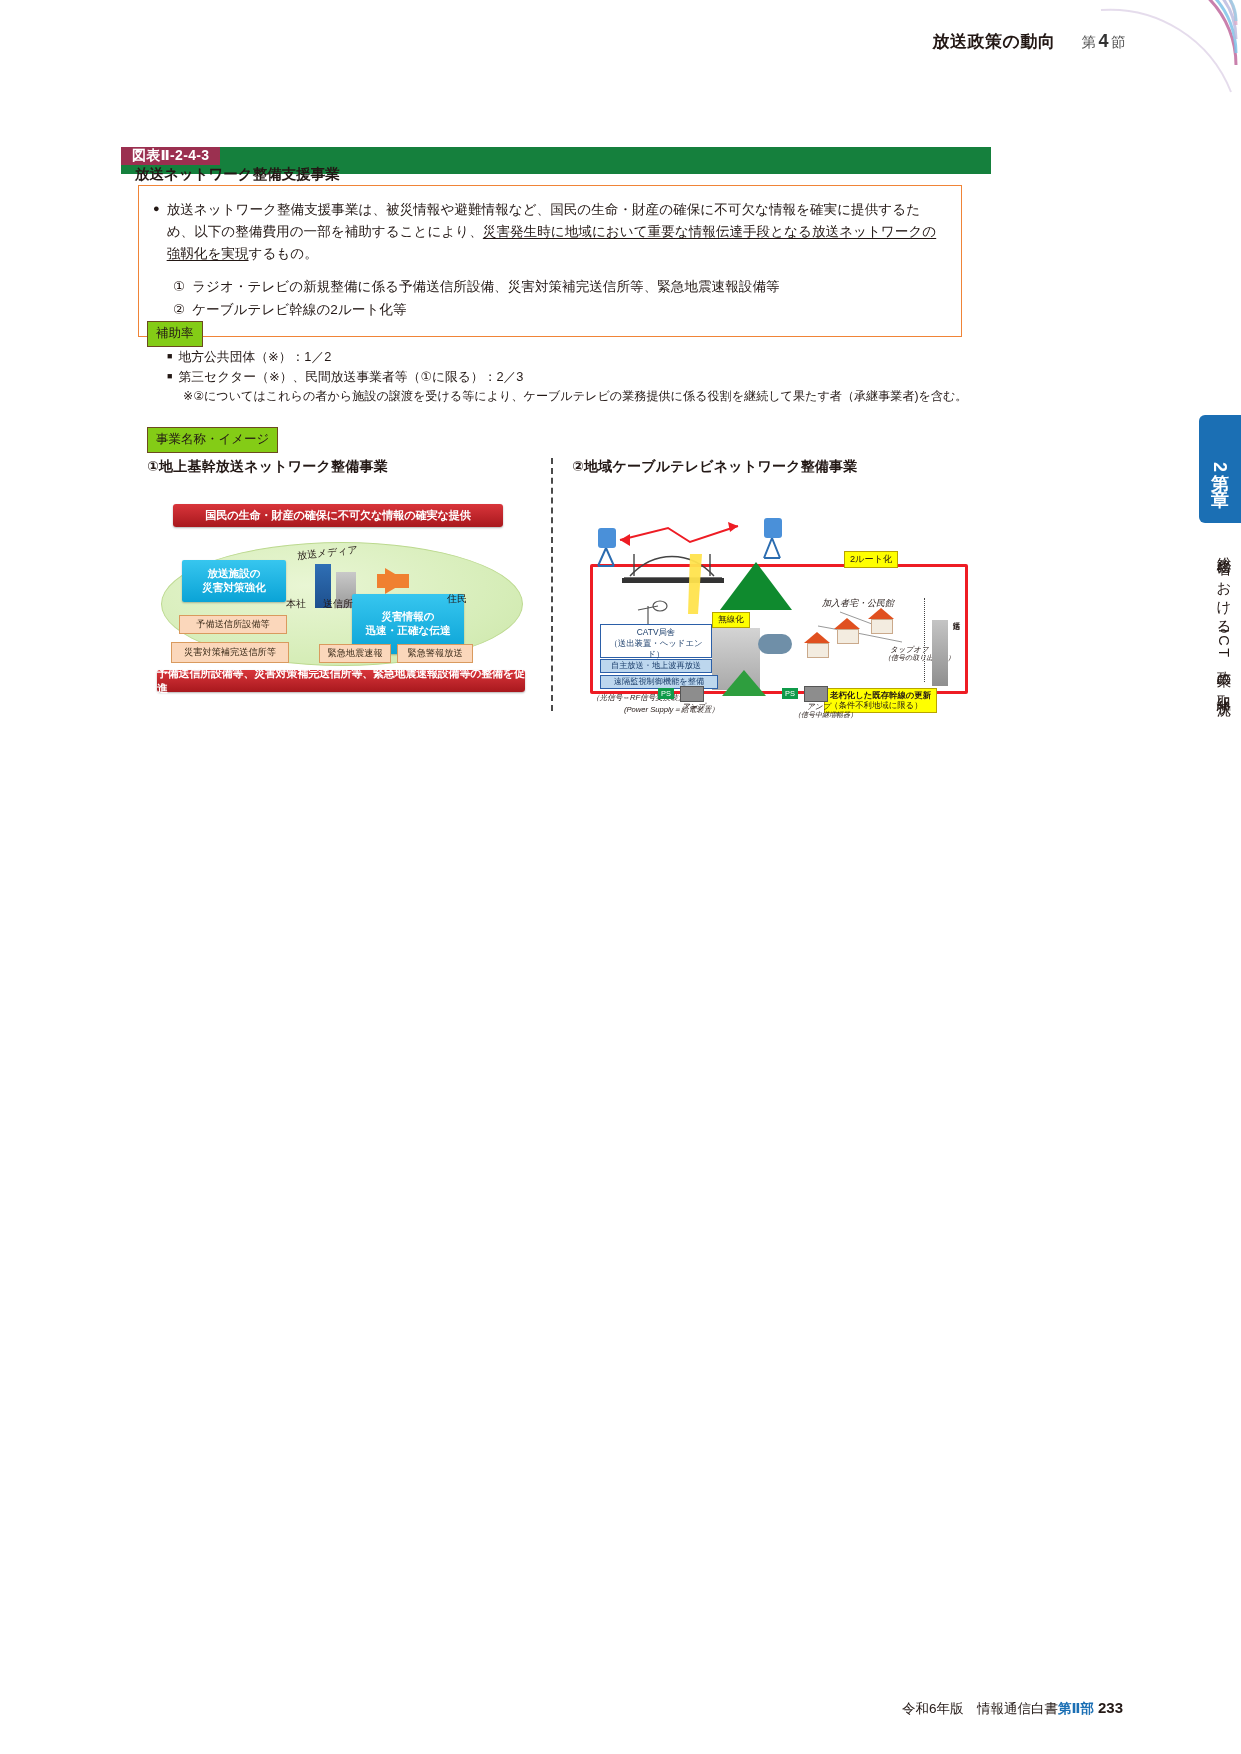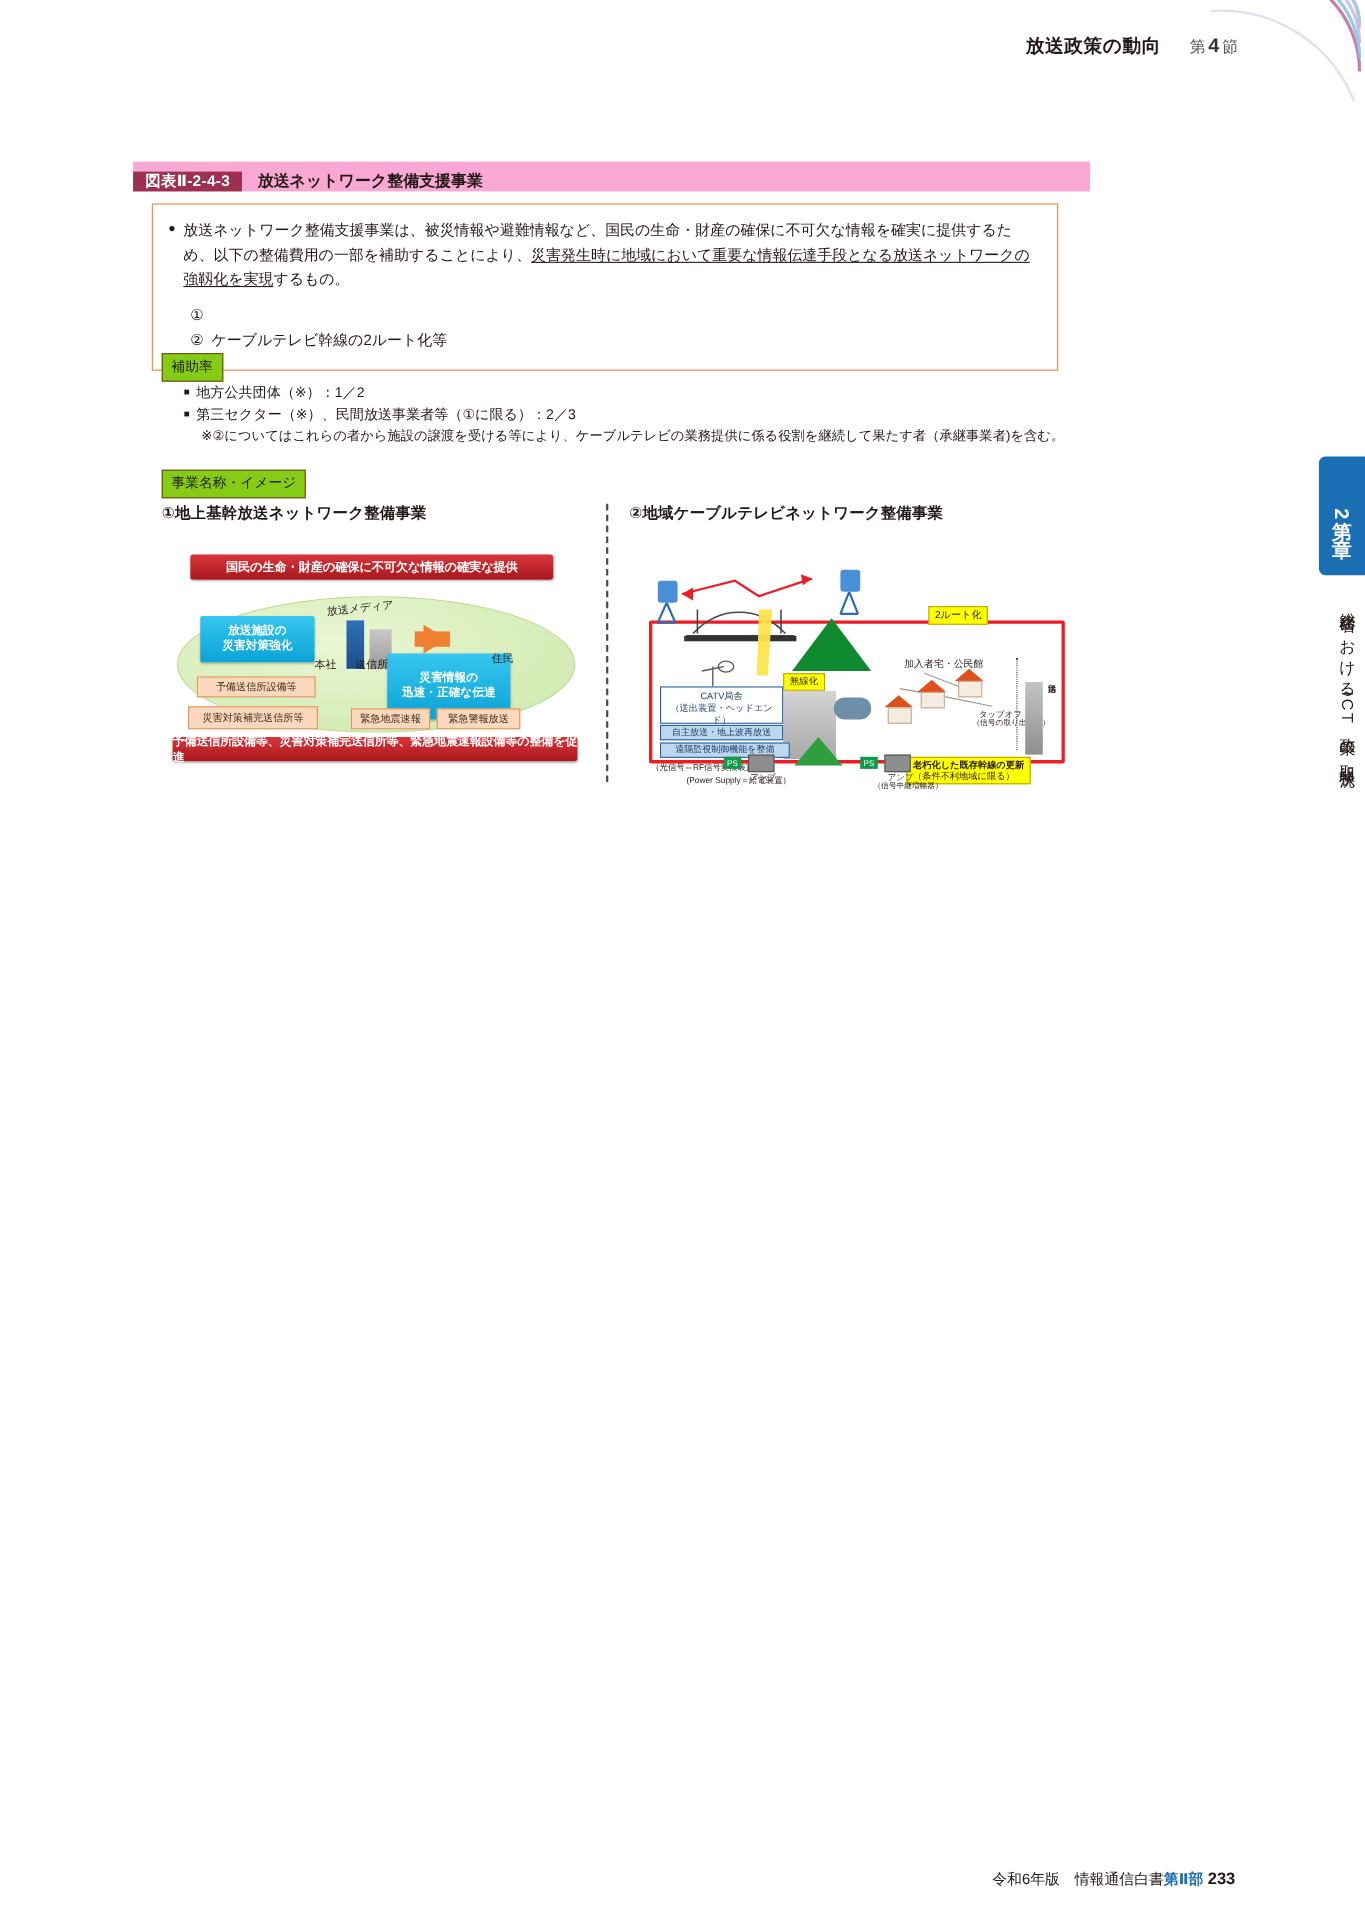--- a/index.html
+++ b/index.html
@@ -54,23 +54,24 @@
     pointer-events: none;
   }
 
   
   .figure-bar {
     position: absolute;
     left: 121px;
     top: 147px;
     width: 870px;
     height: 27px;
-    background: #f9a8d4;
+    background: #15803d;
     display: flex;
-    align-items: flex-end;
+    align-items: flex-start;
+    flex-direction: column;
   }
   .figure-tag {
     background: #9b3050;
     color: #ffffff;
     font-size: 14px;
     font-weight: bold;
     letter-spacing: 0.3px;
     display: flex;
     align-items: center;
     padding: 0 11px;
@@ -360,20 +361,21 @@
     left: 140px; top: 126px;
     width: 48px; height: 62px;
     background: linear-gradient(#d4d4d4, #a9a9a9);
   }
   .small-text {
     position: absolute;
     font-size: 7.6px;
     color: #231815;
     white-space: nowrap;
     line-height: 1.2;
+    font-style: italic;
   }
   .st-optic  { left: 20px;  top: 191px; }
   .st-ps     { left: 52px;  top: 203px; }
   .st-house  { left: 250px; top: 96px;  font-size: 9px; }
   .st-tap    { left: 318px; top: 143px; }
   .st-tapsub { left: 312px; top: 152px; font-size: 7px; }
   .st-amp1   { left: 110px; top: 200px; }
   .st-amp2   { left: 235px; top: 200px; }
   .st-amp2s  { left: 222px; top: 209px; font-size: 7px; }
   .ps-chip {
@@ -493,20 +495,21 @@
 </div>
 
 <div class="summary-box">
   <div class="summary-lead">
     <span class="lead-bullet">●</span>
     <span class="summary-lead-text"><span>放送ネットワーク整備支援事業は、被災情報や避難情報など、国民の生命・財産の確保に不可欠な情報を確実に提供するため、以下の整備費用の一部を補助することにより、</span><span class="u">災害発生時に地域において重要な情報伝達手段となる放送ネットワークの強靱化を実現</span><span>するもの。</span></span>
   </div>
   <div class="summary-items">
     <div class="summary-item">
       <span class="item-num">①</span>
+      <span>ラジオ・テレビの新規整備に係る予備送信所設備、災害対策補完送信所等、緊急地震速報設備等</span>
     </div>
     <div class="summary-item">
       <span class="item-num">②</span>
       <span>ケーブルテレビ幹線の2ルート化等</span>
     </div>
   </div>
 </div>
 
 <div class="chip chip-subsidy">補助率</div>
 

